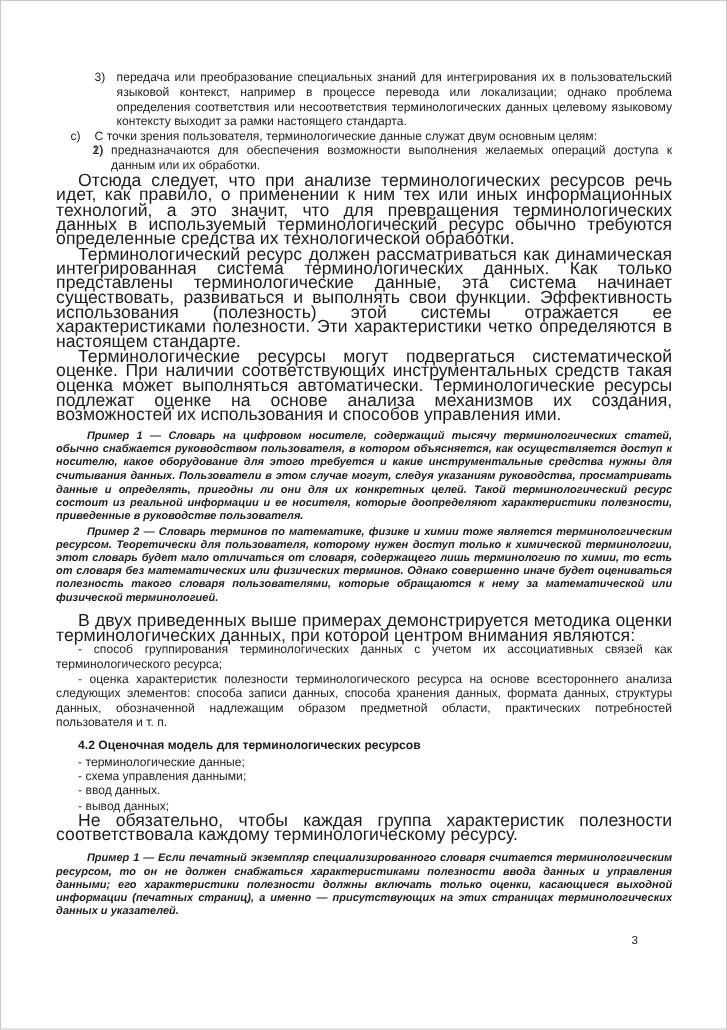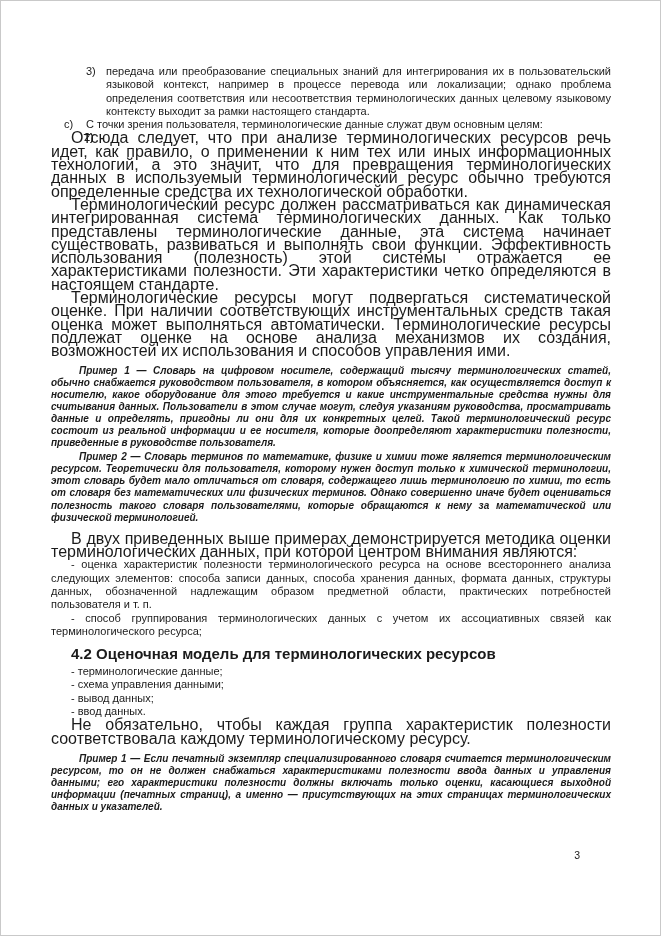--- a/index.html
+++ b/index.html
@@ -58,21 +58,21 @@
   .ex-first  { margin-top:7px; }
   .ex-second { margin-top:2px; margin-bottom:8px; }
   .ex-last   { margin-top:8px; }
   .dash {
     font-size:11px;
     line-height:13.3px;
     text-align:justify;
     text-indent:20px;
   }
   .subheading {
-    font-size:15px;
+    font-size:11px;
     font-weight:bold;
     text-indent:20px;
     margin-top:7px;
     margin-bottom:3px;
   }
   .page-number {
     position:absolute;
     top:848px;
     right:80px;
     font-size:10.5px;
@@ -95,39 +95,40 @@
       <span class="marker">с)</span>
       <span>С точки зрения пользователя, терминологические данные служат двум основным целям:</span>
     </div>
 
     <div class="li li-12">
       <span class="marker">1)</span>
     </div>
 
     <div class="li li-12">
       <span class="marker">2)</span>
+      <span>предназначаются для обеспечения возможности выполнения желаемых операций доступа к  данным или их обработки.</span>
     </div>
 
     <div class="para">Отсюда следует, что при анализе терминологических ресурсов речь идет, как правило, о применении к ним тех или иных информационных технологий, а это значит, что для превращения терминологических данных в используемый терминологический ресурс обычно требуются определенные средства их технологической обработки.</div>
     <div class="para">Терминологический ресурс должен рассматриваться как динамическая интегрированная система терминологических данных. Как только представлены терминологические данные, эта система начинает существовать, развиваться и выполнять свои функции. Эффективность использования (полезность) этой системы отражается ее характеристиками полезности. Эти характеристики четко определяются в настоящем стандарте.</div>
     <div class="para">Терминологические ресурсы могут подвергаться систематической оценке. При наличии соответствующих инструментальных средств такая оценка может выполняться автоматически. Терминологические ресурсы подлежат оценке на основе анализа механизмов их создания, возможностей их использования и способов управления ими.</div>
 
     <div class="example ex-first">Пример 1 — Словарь на цифровом носителе, содержащий тысячу терминологических статей, обычно снабжается руководством пользователя, в котором объясняется, как осуществляется доступ к носителю, какое оборудование для этого требуется и какие инструментальные средства нужны для считывания данных. Пользователи в этом случае могут, следуя указаниям руководства, просматривать данные и определять, пригодны ли они для их конкретных целей. Такой терминологический ресурс состоит из реальной информации и ее носителя, которые доопределяют характеристики полезности, приведенные в руководстве пользователя.</div>
     <div class="example ex-second">Пример 2 — Словарь терминов по математике, физике и химии тоже является терминологическим ресурсом. Теоретически для пользователя, которому нужен доступ только к химической терминологии, этот словарь будет мало отличаться от словаря, содержащего лишь терминологию по химии, то есть от словаря без математических или физических терминов. Однако совершенно иначе будет оцениваться полезность такого словаря пользователями, которые обращаются к нему за математической или физической терминологией.</div>
 
     <div class="para">В двух приведенных выше примерах демонстрируется методика оценки терминологических данных, при которой центром внимания являются:</div>
+    <div class="dash">-  способ группирования терминологических данных с учетом их ассоциативных связей как терминологического ресурса;</div>
     <div class="dash">-  оценка характеристик полезности терминологического ресурса на основе всестороннего анализа следующих элементов: способа записи данных, способа хранения данных, формата данных, структуры данных, обозначенной надлежащим образом предметной области, практических потребностей пользователя и т. п.</div>
-    <div class="dash">-  способ группирования терминологических данных с учетом их ассоциативных связей как терминологического ресурса;</div>
 
     <div class="subheading">4.2  Оценочная модель для терминологических ресурсов</div>
 
     <div class="dash">-  терминологические данные;</div>
     <div class="dash">-  схема управления данными;</div>
+    <div class="dash">-  ввод данных.</div>
     <div class="dash">-  вывод данных;</div>
-    <div class="dash">-  ввод данных.</div>
     <div class="para">Не обязательно, чтобы каждая группа характеристик полезности соответствовала каждому терминологическому ресурсу.</div>
 
     <div class="example ex-last">Пример 1 — Если печатный экземпляр специализированного словаря считается терминологическим ресурсом, то он не должен снабжаться характеристиками полезности ввода данных и управления данными; его характеристики полезности должны включать только оценки, касающиеся выходной информации (печатных страниц), а именно — присутствующих на этих страницах терминологических данных и указателей.</div>
 
   </div>
 
   <div class="page-number">3</div>
 </div>
 
 </body></html>

